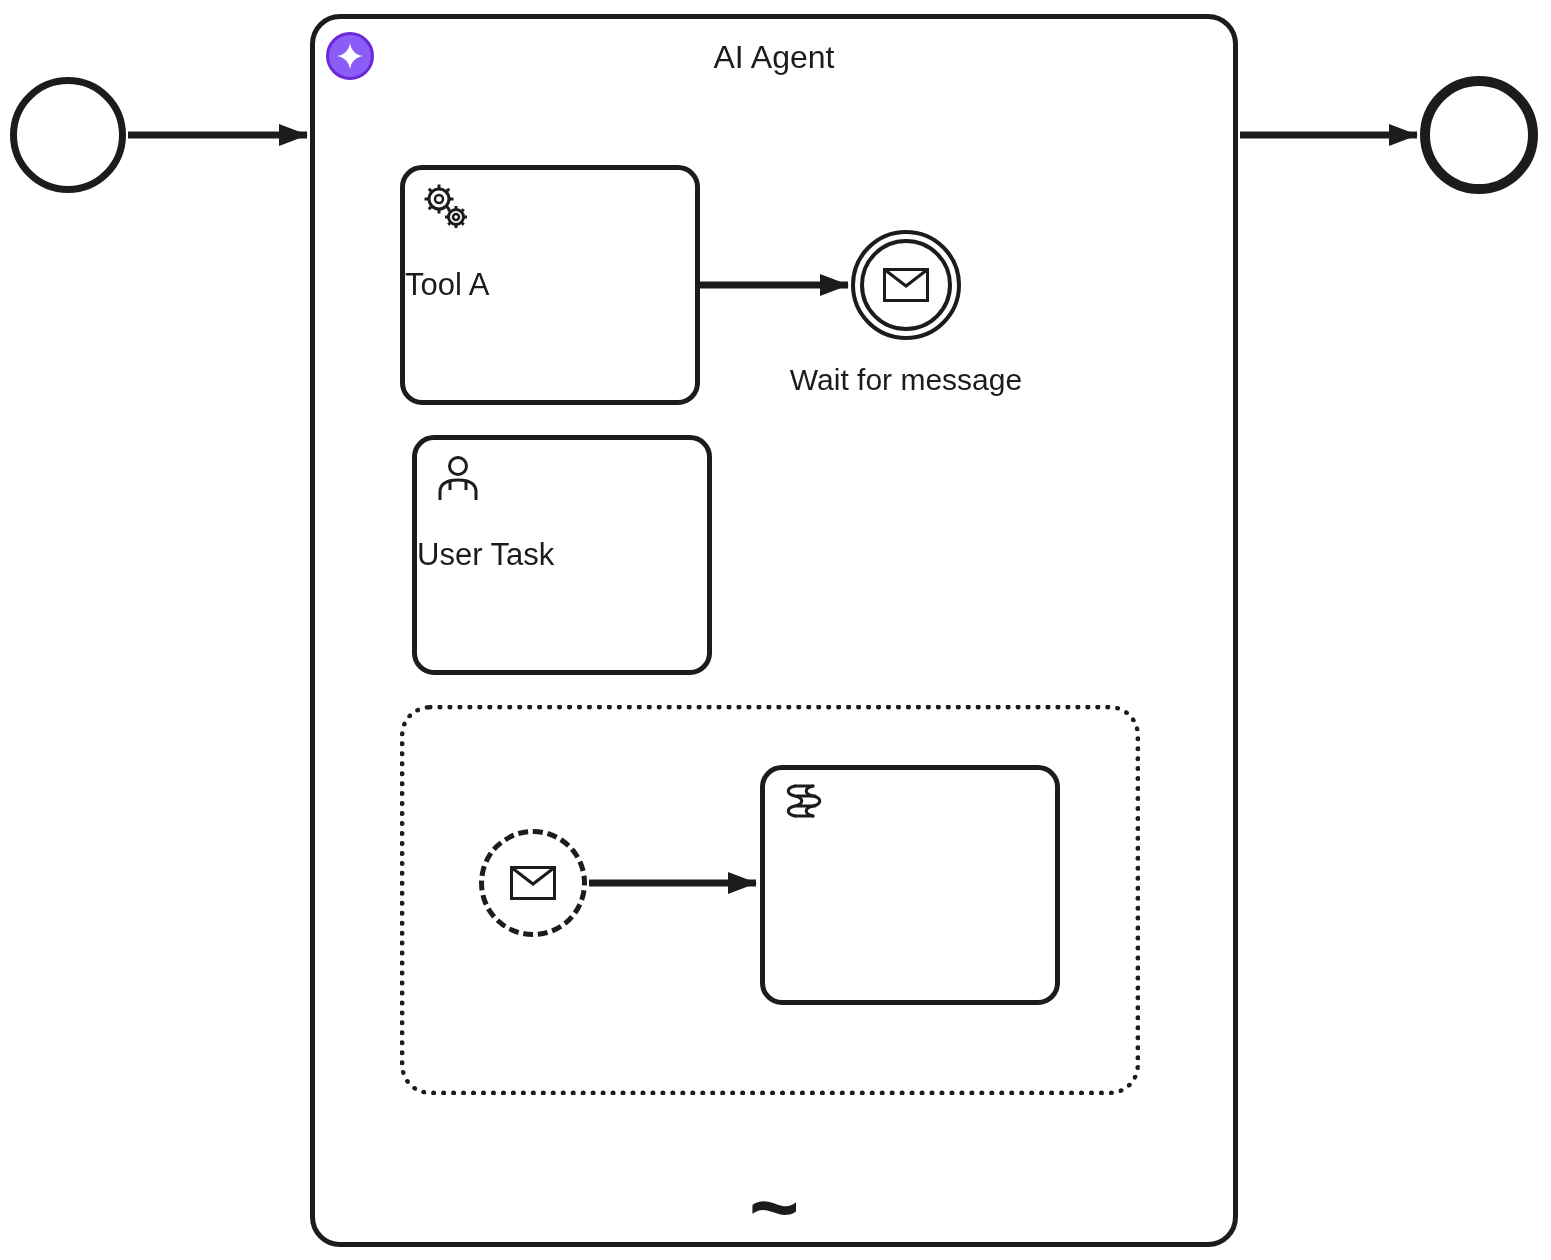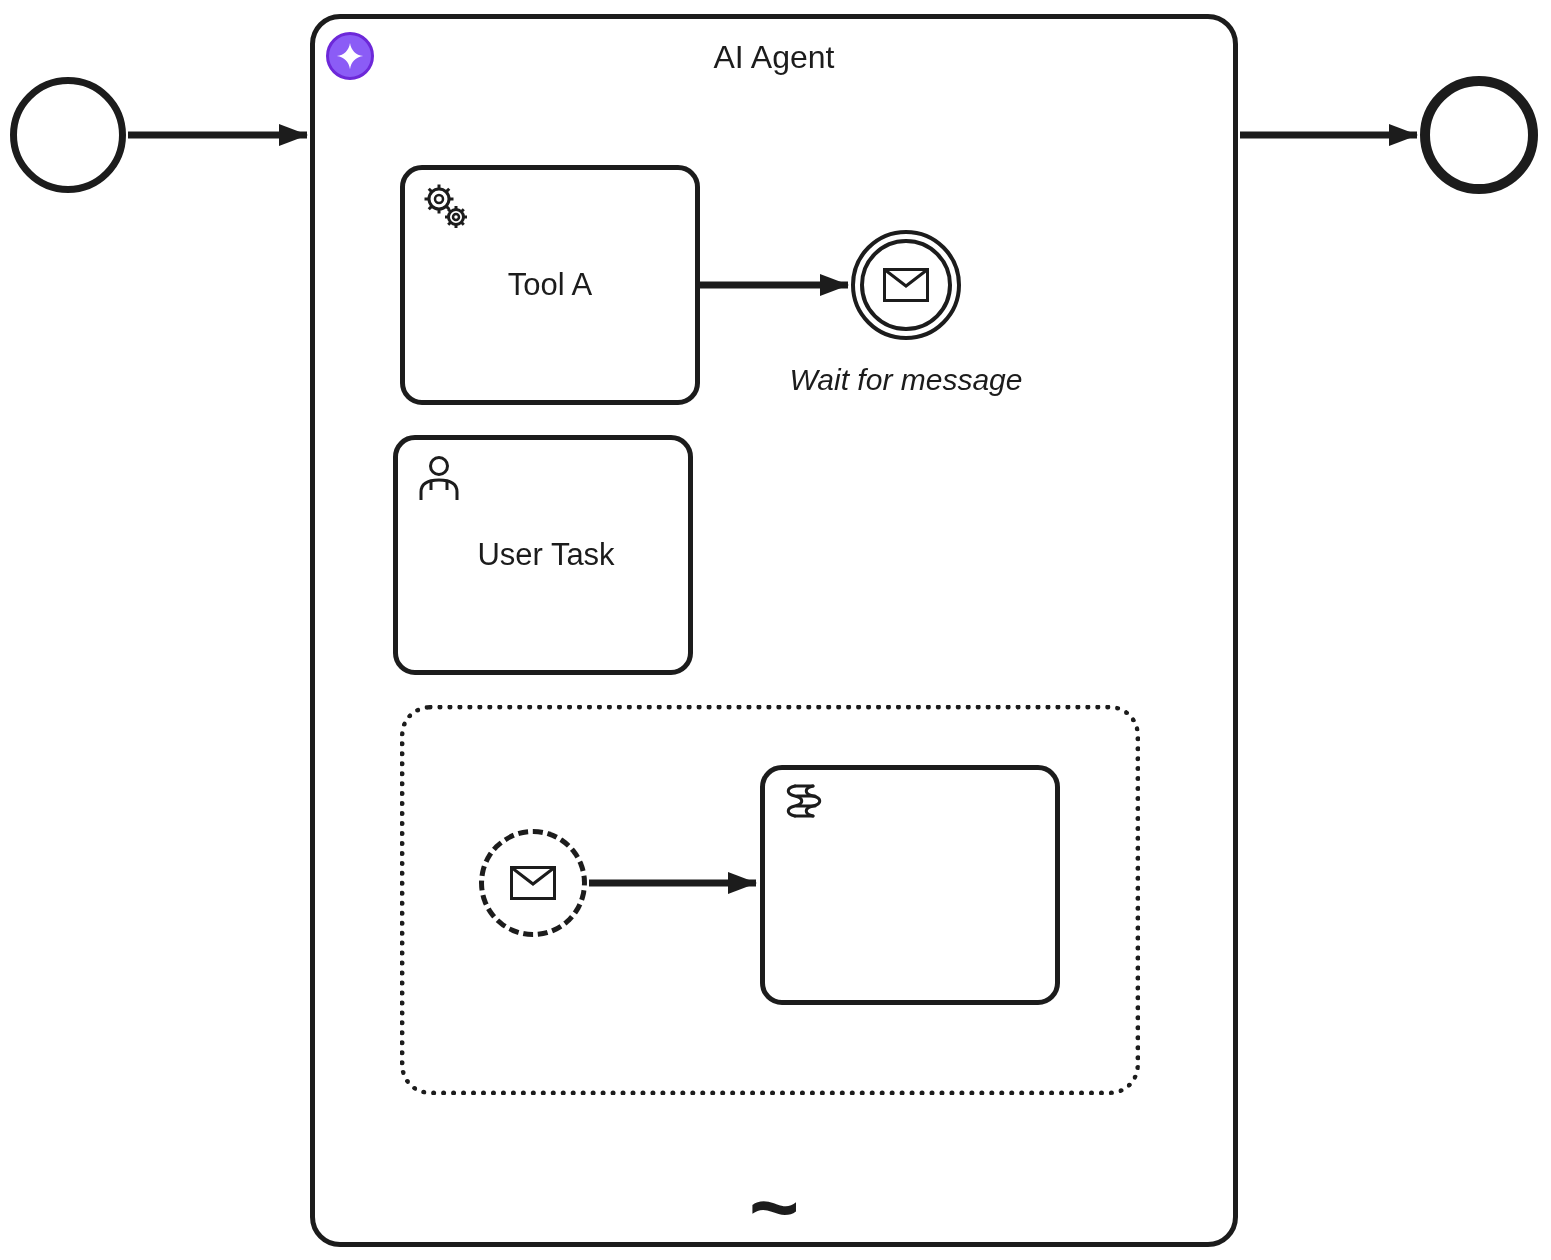--- a/index.html
+++ b/index.html
@@ -48,26 +48,26 @@
     border: 3px solid #6d28d9;
     display: flex; align-items: center; justify-content: center;
     z-index: 3;
   }
   .task {
     position: absolute;
     width: 300px; height: 240px;
     border: 5px solid #1c1c1c;
     border-radius: 22px;
     background: #ffffff;
-    display: flex; align-items: center; justify-content: center;
+    display: flex; align-items: center; justify-content: flex-start;
   }
   .task .corner-icon { position: absolute; top: 12px; left: 14px; }
   .task-label { font-size: 31px; text-align: center; line-height: 1.4; }
   .task-tool-a { left: 85px; top: 146px; }
-  .task-user   { left: 78px; top: 416px; padding-left: 6px; }
+  .task-user   { left: 97px; top: 416px; }
 
   .catch-event {
     position: absolute;
     left: 536px; top: 211px;
     width: 110px; height: 110px;
     border: 4px solid #1c1c1c;
     border-radius: 50%;
     background: #ffffff;
     display: flex; align-items: center; justify-content: center;
   }
@@ -76,21 +76,20 @@
     border: 4px solid #1c1c1c;
     border-radius: 50%;
     display: flex; align-items: center; justify-content: center;
   }
   .event-label {
     position: absolute;
     left: 591px; top: 344px;
     transform: translateX(-50%);
     font-size: 30px;
     white-space: nowrap;
-    font-style: italic;
   }
 
   .event-subprocess {
     position: absolute;
     left: 85px; top: 686px;
     width: 740px; height: 390px;
     border: 5px dotted #1c1c1c;
     border-radius: 30px;
     background: #ffffff;
   }

